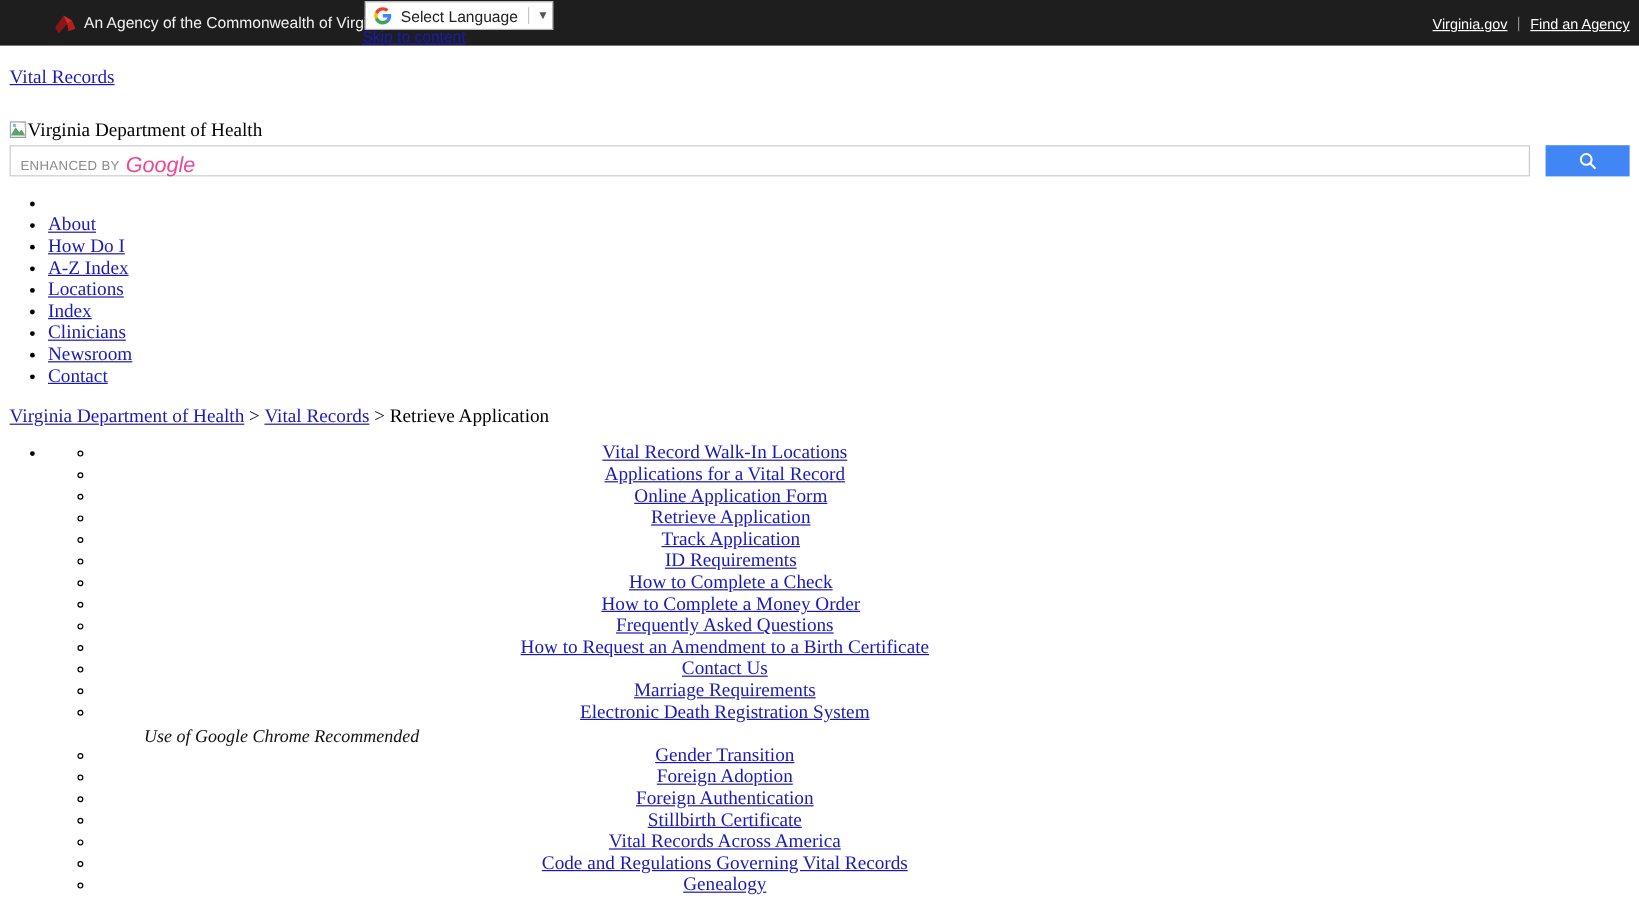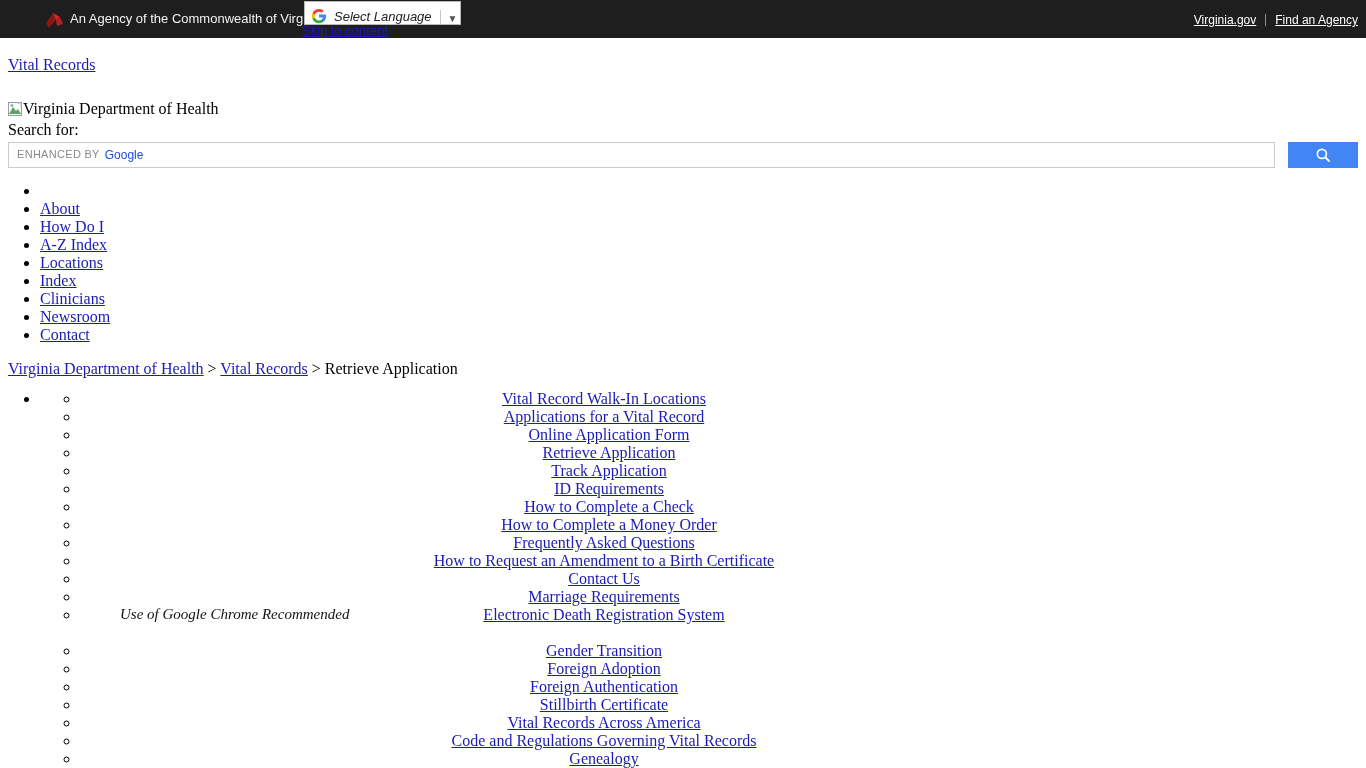--- a/index.html
+++ b/index.html
@@ -88,25 +88,24 @@
     position: absolute;
     left: 304px;
     top: 1px;
     width: 157px;
     height: 24px;
     background: #ffffff;
     border: 1px solid #b8b8b8;
     box-sizing: border-box;
     z-index: 10;
     display: flex;
-    align-items: flex-end;
+    align-items: center;
     font-family: "Liberation Sans", "DejaVu Sans", sans-serif;
     font-size: 13px;
     color: #222222;
-    font-style: italic;
   }
   #gtranslate-g {
     width: 16px;
     height: 16px;
     margin-left: 6px;
     flex: none;
   }
   #translate-label {
     margin-left: 7px;
     white-space: nowrap;
@@ -173,25 +172,26 @@
     position: absolute;
     left: 17px;
     top: 6px;
     font-family: "Liberation Sans", "DejaVu Sans", sans-serif;
     font-size: 11px;
     letter-spacing: 0.3px;
     color: #8a8a8a;
     pointer-events: none;
   }
   #search-watermark .g-word {
-    font-size: 12px;
+    font-size: 18px;
     letter-spacing: 0;
-    color: #1d4ed8;
+    color: #ec4899;
     margin-left: 5px;
     vertical-align: -1px;
+    font-style: italic;
   }
   #search-button {
     position: absolute;
     left: 1288px;
     top: 0;
     width: 70px;
     height: 26px;
     background: #4285f4;
     border: none;
     cursor: pointer;
@@ -288,21 +288,20 @@
     <span class="broken-img">
       <svg width="14" height="14" viewBox="0 0 14 14">
         <rect x="0.5" y="0.5" width="13" height="13" fill="#fbfbfb" stroke="#9a9a9a"></rect>
         <polygon points="1,12 5,5 8,9 10,7 13,12" fill="#5aa469"></polygon>
         <circle cx="4" cy="3.5" r="1.4" fill="#7fb3d5"></circle>
         <polyline points="9,1 13,1 13,5" fill="none" stroke="#bbbbbb"></polyline>
       </svg>
     </span><span>Virginia Department of Health</span>
   </div>
 
-  <div id="search-label">Search for:</div>
 
   <div id="search-row">
     <input id="search-input" type="text" placeholder="" style="">
     <span id="search-watermark"><span>ENHANCED BY</span><span class="g-word">Google</span></span>
     <button id="search-button">
       <span>
         <svg width="18" height="18" viewBox="0 0 24 24">
           <circle cx="10.5" cy="10.5" r="6" fill="none" stroke="#ffffff" stroke-width="2.2"></circle>
           <line x1="15" y1="15" x2="20" y2="20" stroke="#ffffff" stroke-width="2.4" stroke-linecap="round"></line>
         </svg>

